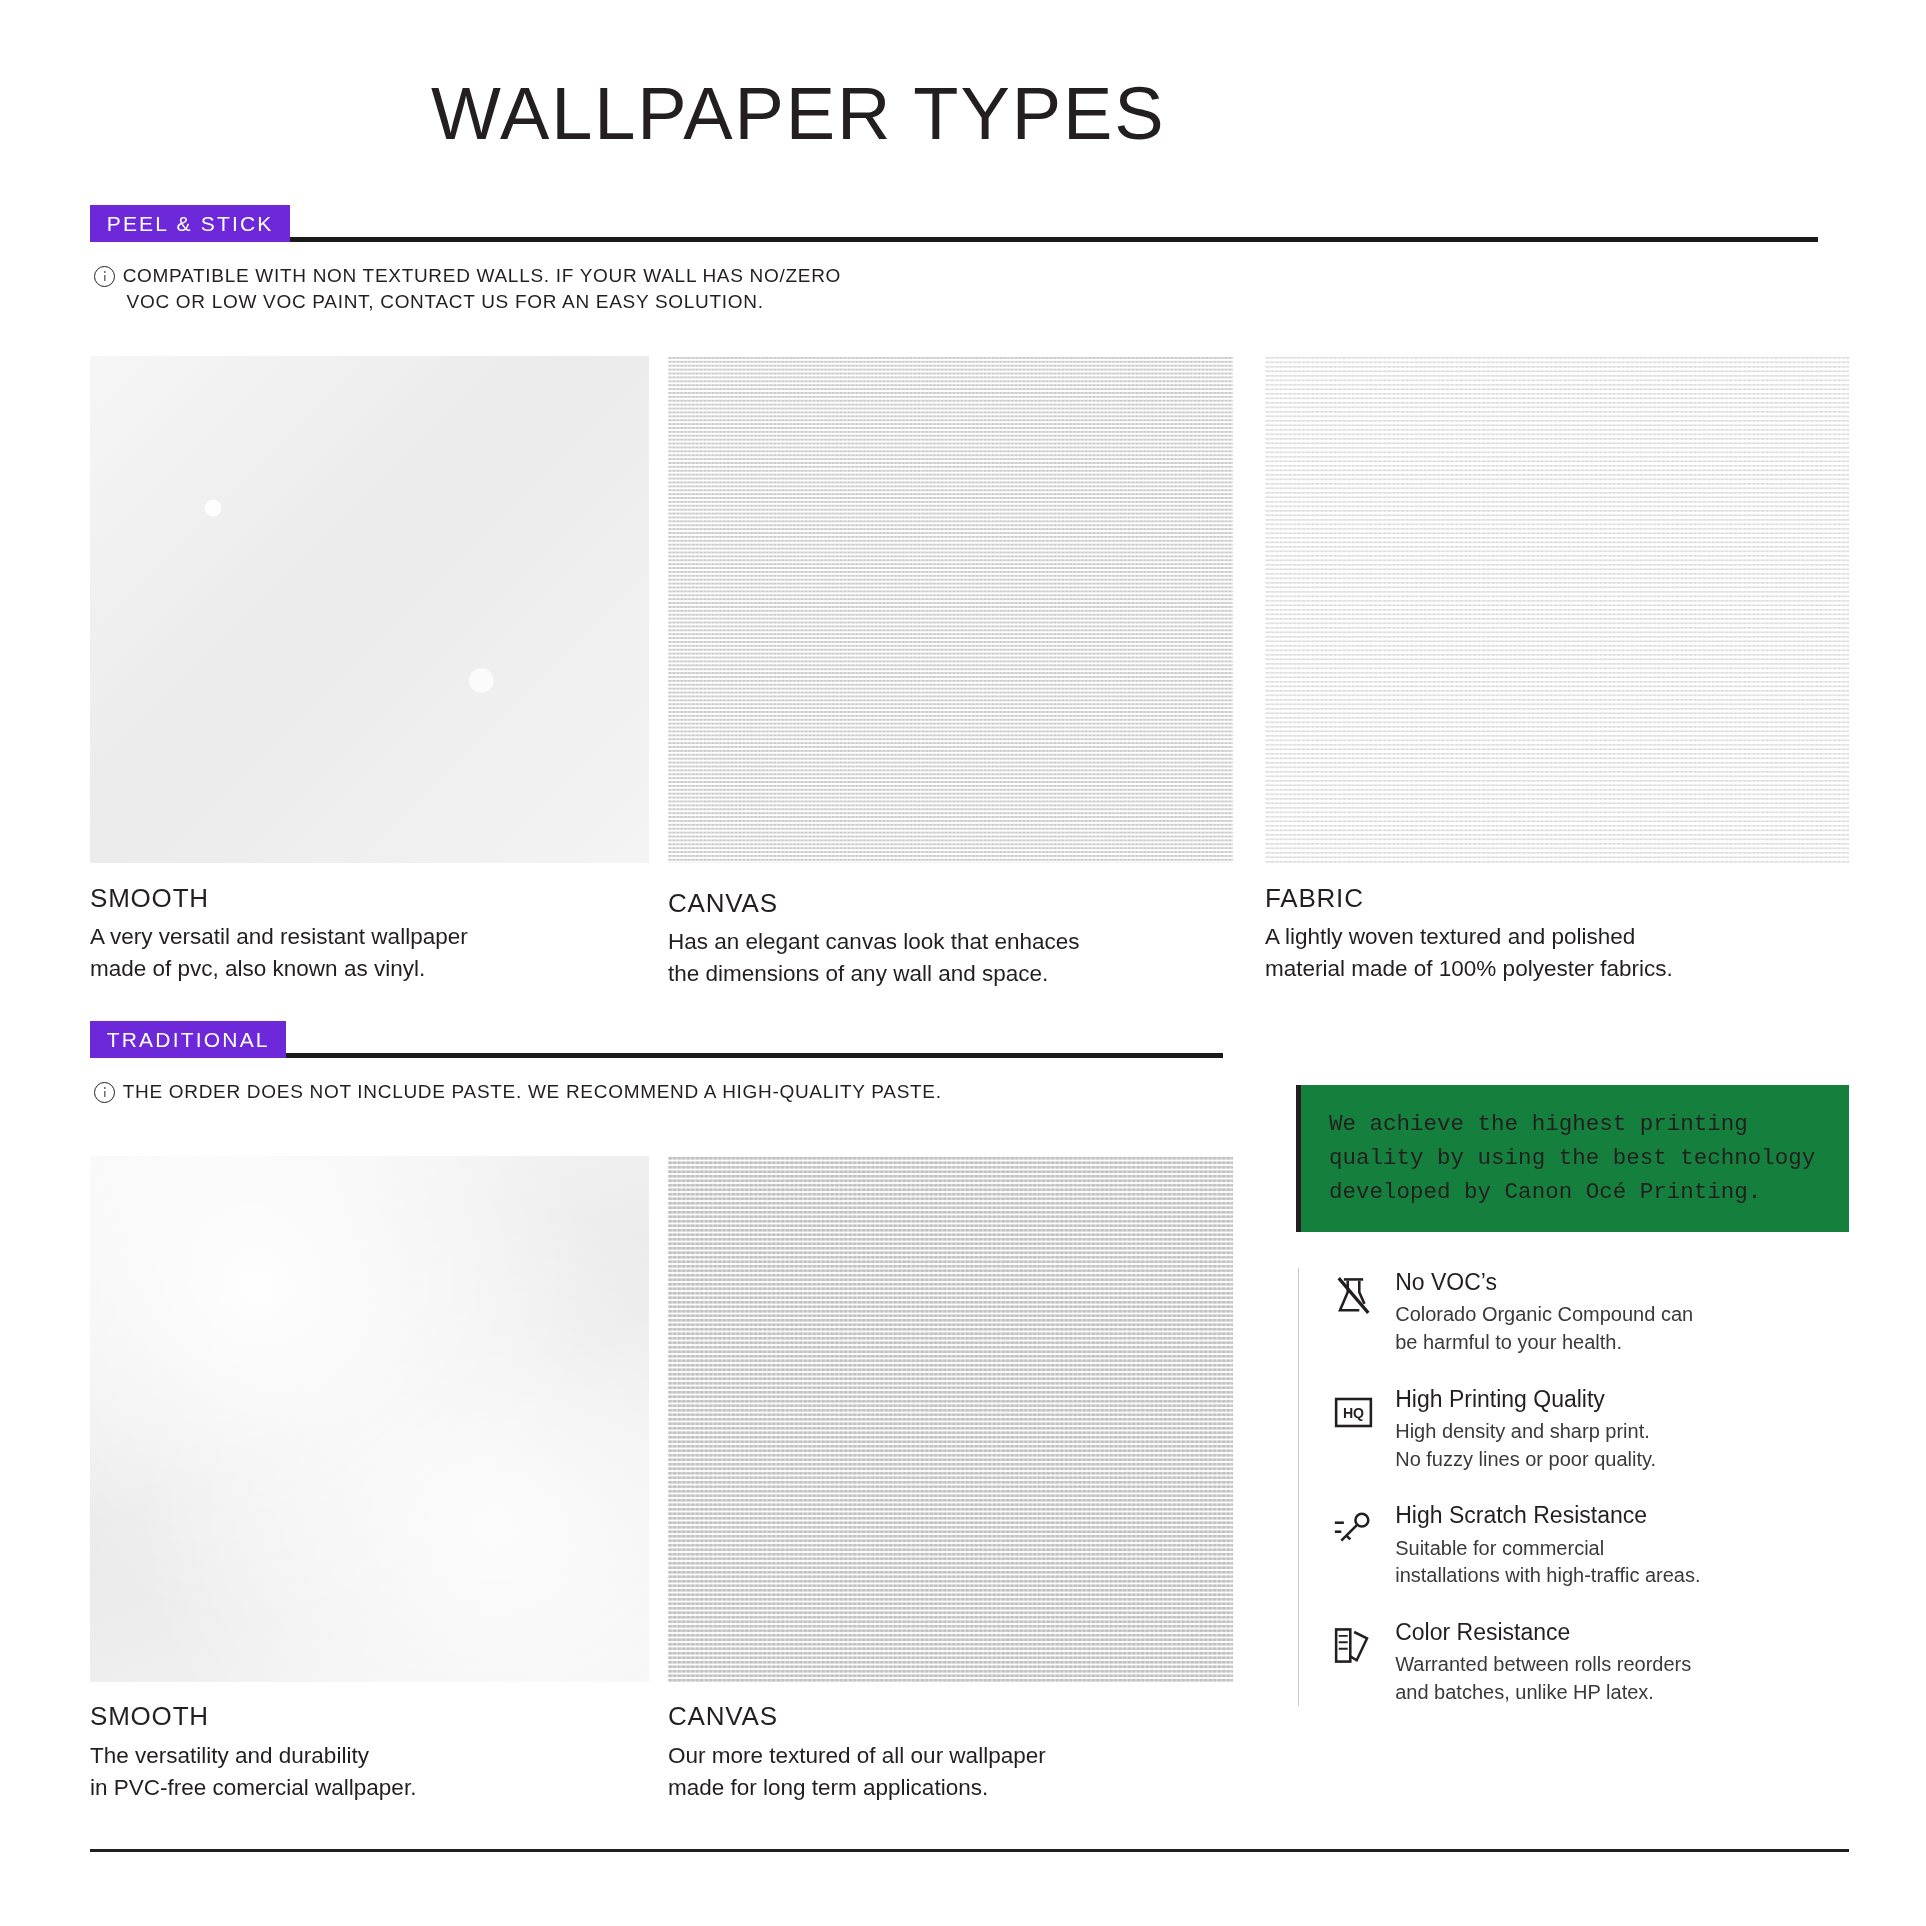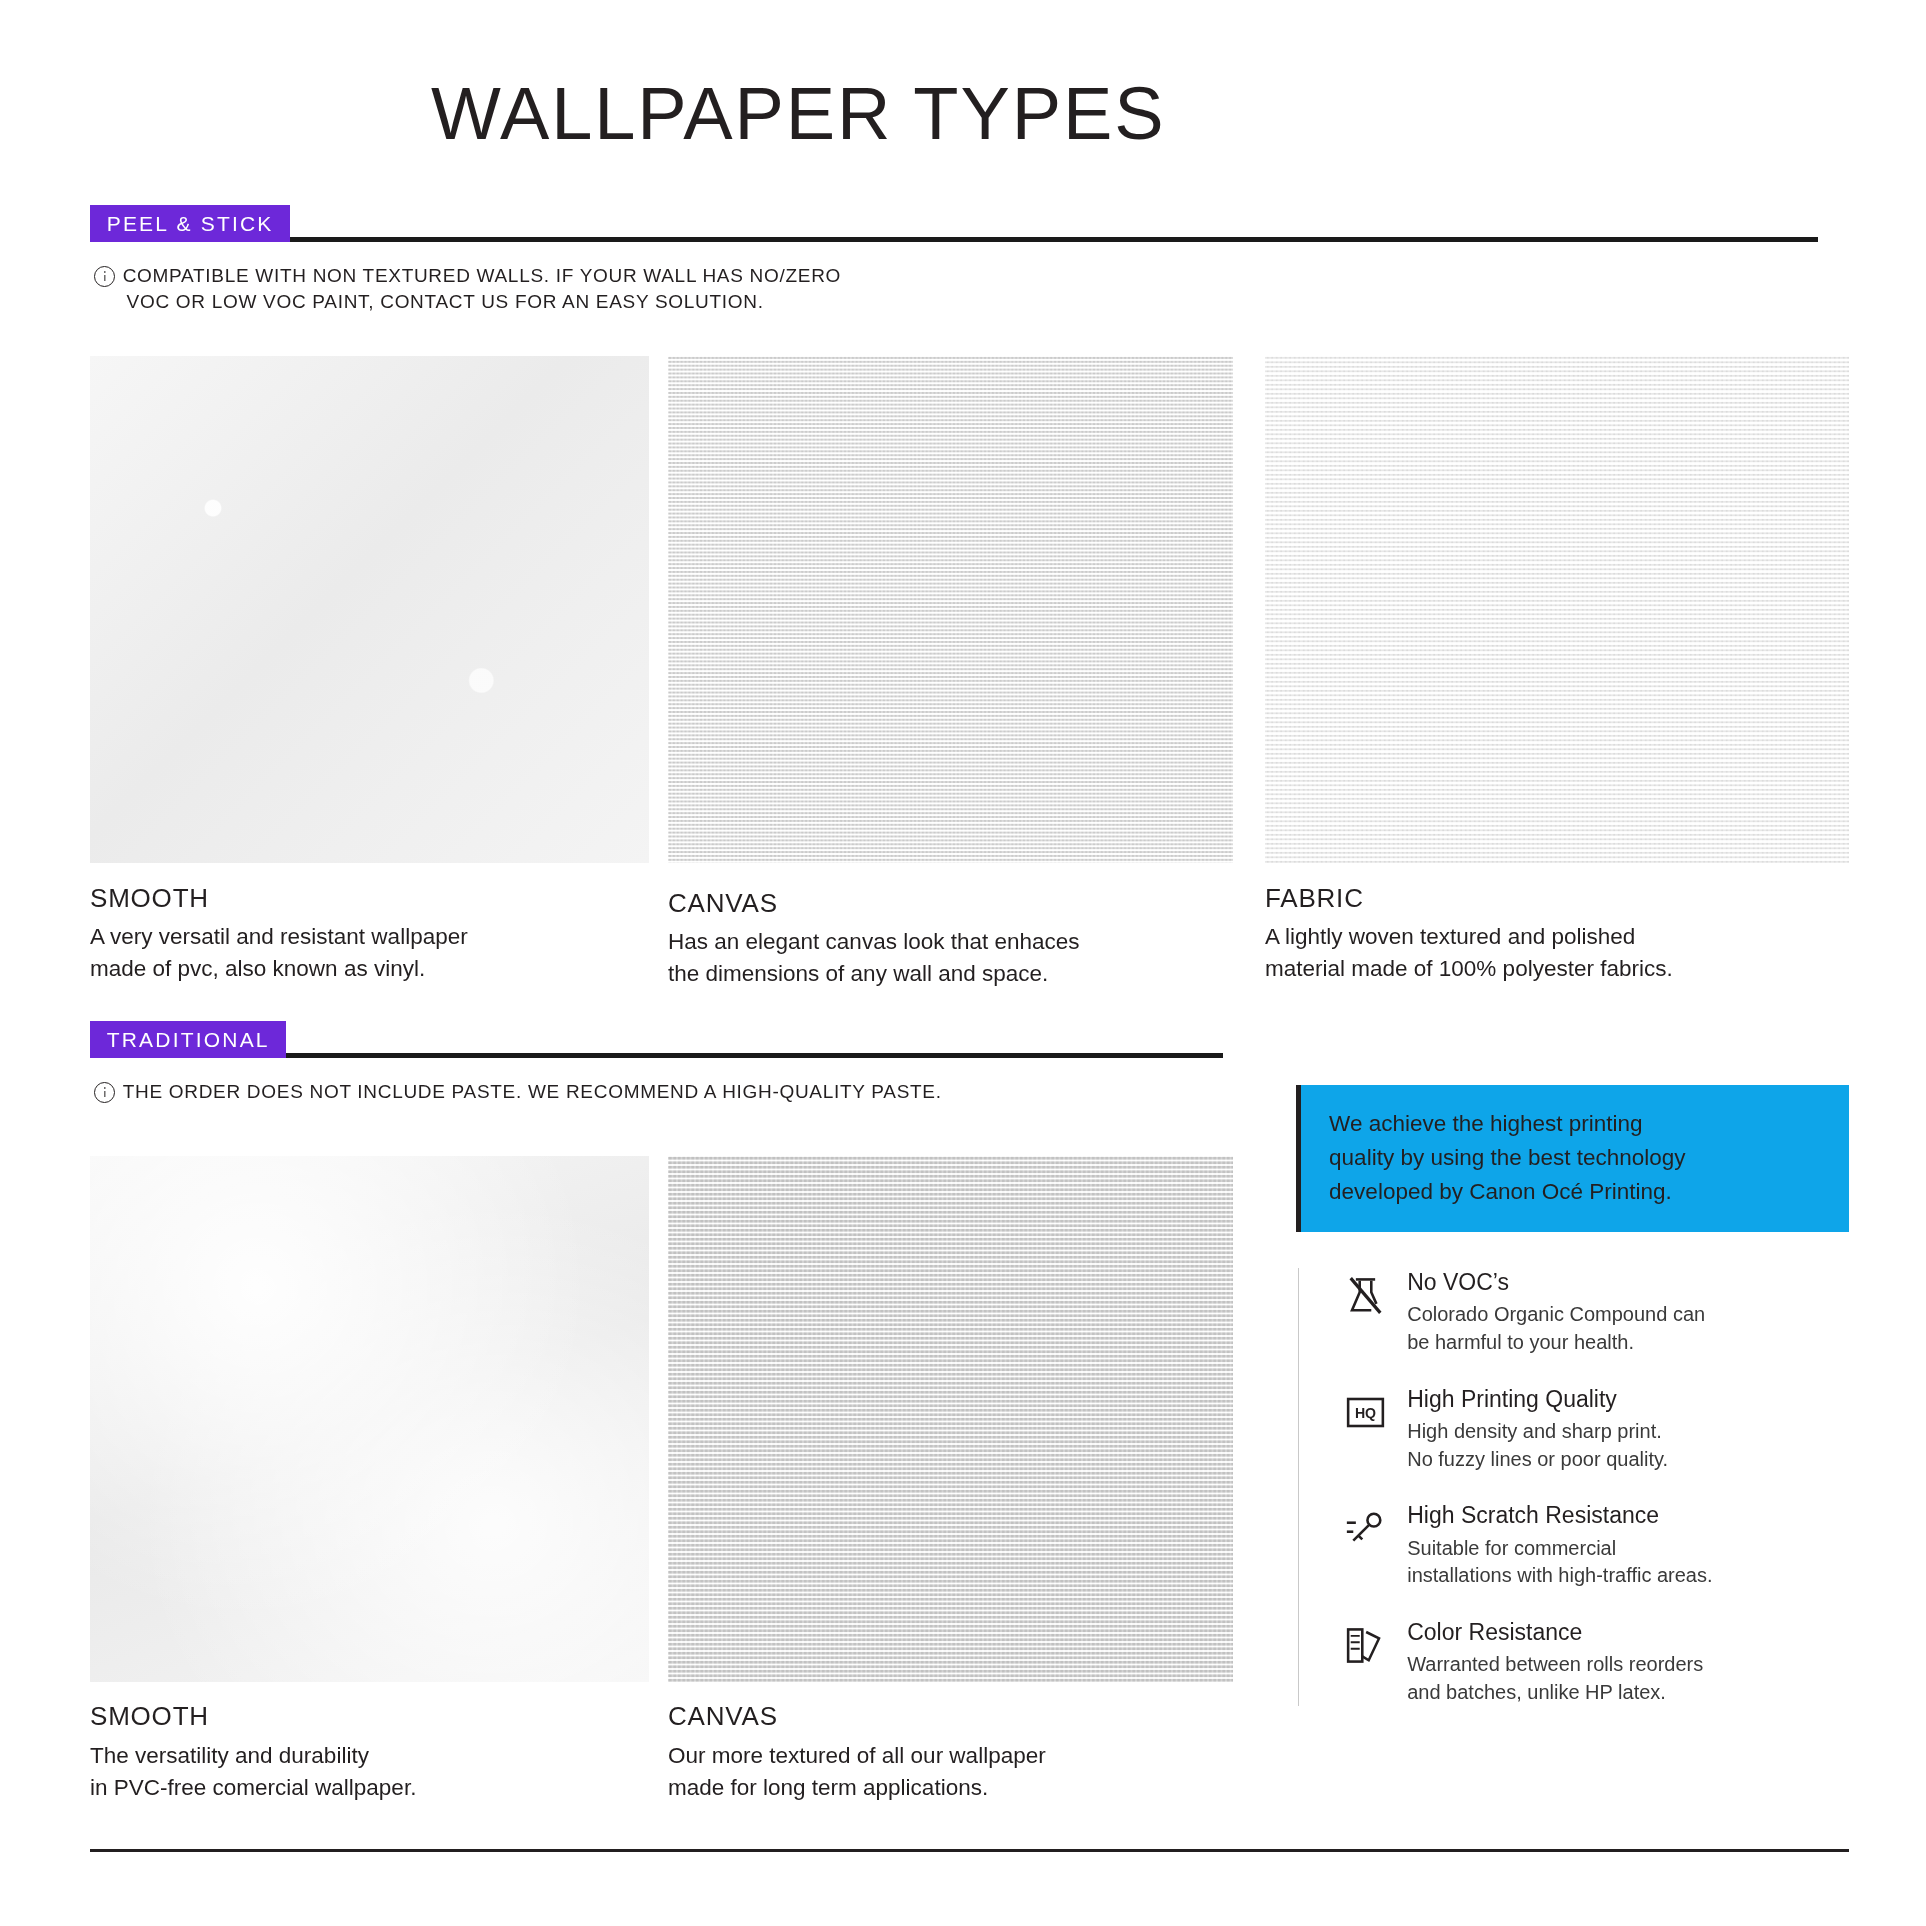--- a/index.html
+++ b/index.html
@@ -147,41 +147,42 @@
     position: absolute;
     font-size: 22.5px;
     line-height: 1.42;
     color: #231f20;
     font-weight: 300;
   }
 
   
   .quote-box {
     position: absolute;
-    background: #0ea5e9;
-    display: flex;
+    background: #15803d;
+    display: flex;
+    font-family: Liberation Mono, monospace;
   }
   .quote-bar {
     width: 5.1px;
     background: #231f20;
     flex: 0 0 auto;
   }
   .quote-text {
     padding: 22px 26px 22px 28px;
     font-size: 22.5px;
     line-height: 1.52;
     font-weight: 300;
     color: #231f20;
   }
 
   
   .features {
     position: absolute;
     border-left: 1.9px solid #c9c9c9;
-    padding-left: 12px;
+    padding-left: 0;
   }
   .feature {
     display: flex;
     align-items: flex-start;
     gap: 16.7px;
     padding: 0 0 28px 29.5px;
   }
   .feature:last-child { padding-bottom: 0; }
   .feature .ficon {
     flex: 0 0 auto;

